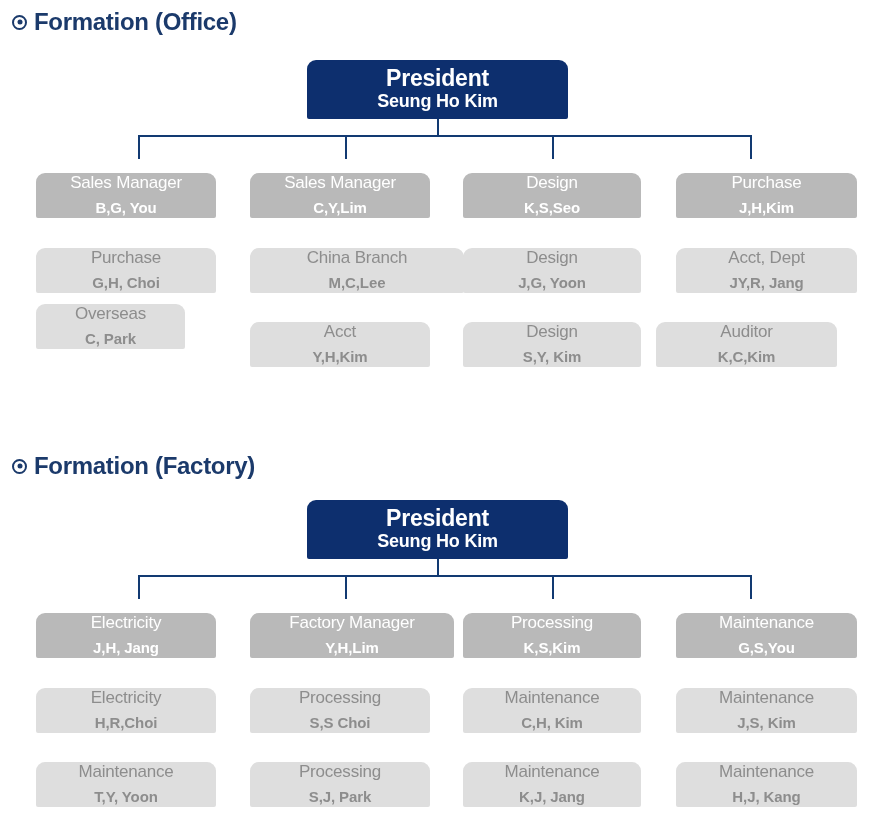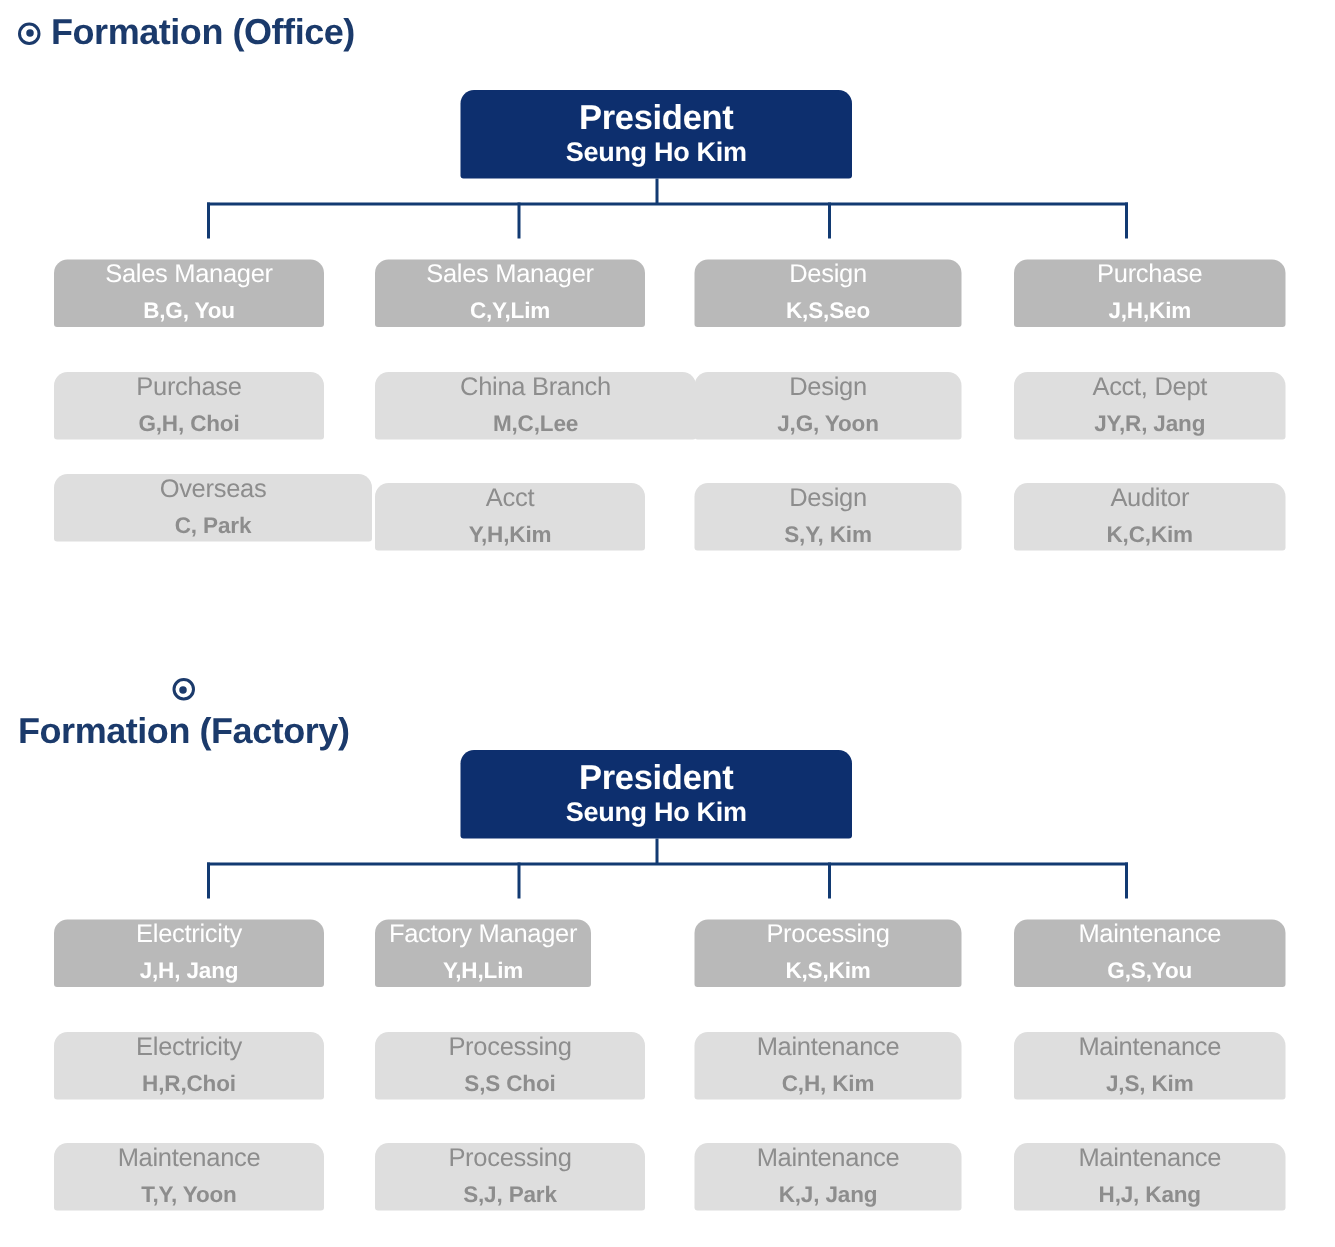--- a/index.html
+++ b/index.html
@@ -155,57 +155,57 @@
         <div class="dept-name">M,C,Lee</div>
       </div>
       <div class="dept-box level-2" style="left: 463px; width: 178px; top: 248px;">
         <div class="dept-title">Design</div>
         <div class="dept-name">J,G, Yoon</div>
       </div>
       <div class="dept-box level-2" style="left: 676px; width: 181px; top: 248px;">
         <div class="dept-title">Acct, Dept</div>
         <div class="dept-name">JY,R, Jang</div>
       </div>
-      <div class="dept-box level-2" style="left: 36px; width: 212px; top: 316px;">
+      <div class="dept-box level-2" style="left: 36px; width: 149px; top: 304px;">
         <div class="dept-title">Overseas</div>
         <div class="dept-name">C, Park</div>
       </div>
       <div class="dept-box level-2" style="left: 250px; width: 180px; top: 322px;">
         <div class="dept-title">Acct</div>
         <div class="dept-name">Y,H,Kim</div>
       </div>
       <div class="dept-box level-2" style="left: 463px; width: 178px; top: 322px;">
         <div class="dept-title">Design</div>
         <div class="dept-name">S,Y, Kim</div>
       </div>
-      <div class="dept-box level-2" style="left: 676px; width: 181px; top: 322px;">
+      <div class="dept-box level-2" style="left: 656px; width: 181px; top: 322px;">
         <div class="dept-title">Auditor</div>
         <div class="dept-name">K,C,Kim</div>
       </div>
     </div>
     <div class="section" style="position: absolute; left: 0px; top: 440px; width: 890px;">
-      <div class="section-heading" style="position: absolute; left: 12px; top: 12px; flex-direction: column;">
+      <div class="section-heading" style="position: absolute; left: 12px; top: 12px;">
         <span class="heading-bullet"></span>
         <span>Formation (Factory)</span>
       </div>
       <div class="president-box" style="top: 60px;">
         <div class="president-title">President</div>
         <div class="president-name">Seung Ho Kim</div>
       </div>
       <div class="connector conn-stem" style="left: 437px; top: 119px; height: 17px;"></div>
       <div class="connector conn-bar" style="left: 138px; top: 135px; width: 614px;"></div>
       <div class="connector conn-drop" style="left: 138px; top: 135px; height: 24px;"></div>
       <div class="connector conn-drop" style="left: 345px; top: 135px; height: 24px;"></div>
       <div class="connector conn-drop" style="left: 552px; top: 135px; height: 24px;"></div>
       <div class="connector conn-drop" style="left: 750px; top: 135px; height: 24px;"></div>
       <div class="dept-box level-1" style="left: 36px; width: 180px; top: 173px;">
         <div class="dept-title">Electricity</div>
         <div class="dept-name">J,H, Jang</div>
       </div>
-      <div class="dept-box level-1" style="left: 250px; width: 144px; top: 173px;">
+      <div class="dept-box level-1" style="left: 250px; width: 204px; top: 173px;">
         <div class="dept-title">Factory Manager</div>
         <div class="dept-name">Y,H,Lim</div>
       </div>
       <div class="dept-box level-1" style="left: 463px; width: 178px; top: 173px;">
         <div class="dept-title">Processing</div>
         <div class="dept-name">K,S,Kim</div>
       </div>
       <div class="dept-box level-1" style="left: 676px; width: 181px; top: 173px;">
         <div class="dept-title">Maintenance</div>
         <div class="dept-name">G,S,You</div>

